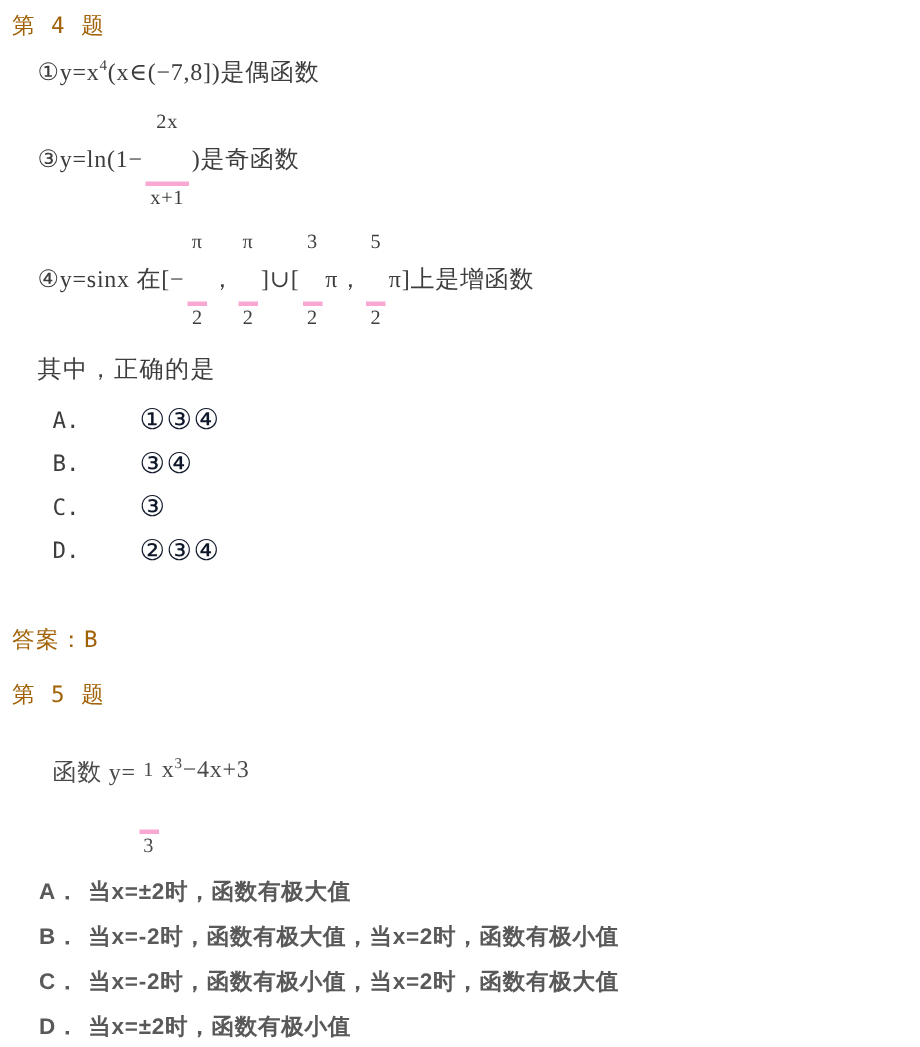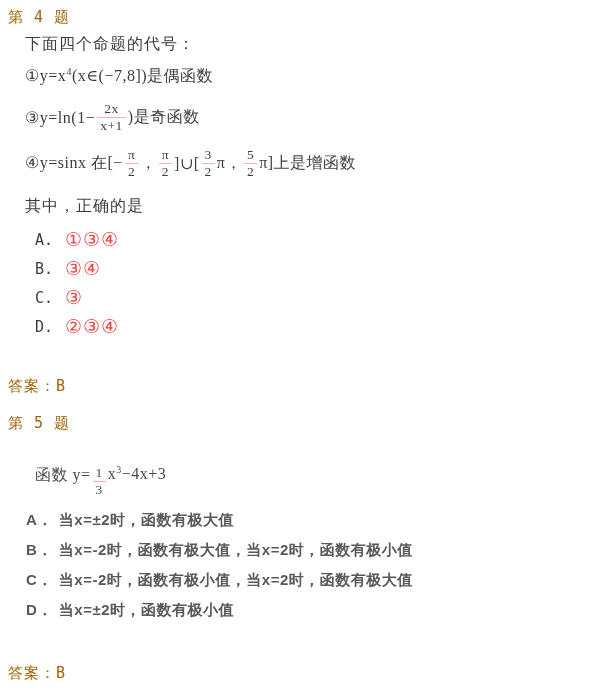--- a/index.html
+++ b/index.html
@@ -34,38 +34,40 @@
 
   
   .frac {
     display: inline-flex;
     flex-direction: column;
     vertical-align: middle;
     text-align: center;
     margin: 0 2px;
     font-size: 13.5px;
     line-height: 1.15;
+    gap: 32px;
   }
-  .frac .den { border-top: 1px solid #f9a8d4; }
+  .frac .den { border-top: 3px solid #f9a8d4; }
   .frac .num, .frac .den { padding: 0 3px; display: block; }
 
   .q4-question { margin-top: 17px; letter-spacing: 1px; }
 
   .q4-options { margin-top: 8px; margin-left: 10px; }
   .q4-option { display: flex; align-items: center; height: 29px; }
   .q4-option .opt-letter {
     font-family: "DejaVu Sans Mono", "Liberation Mono", monospace;
     font-size: 15px;
     width: 30px;
     color: #3d3d3d;
   }
   .q4-option .opt-circles {
     font-size: 19px;
     letter-spacing: 1px;
-    color: #ef4444;
+    color: #0f172a;
+    margin-left: 28px;
   }
 
   .answer-line { margin-top: 36px; }
   .q5-header { margin-top: 18px; }
 
   
   .q5-formula {
     margin-top: 32px;
     margin-left: 27px;
     font-size: 16px;
@@ -92,21 +94,20 @@
   .answer-line-2 { margin-top: 39px; }
 </style>
 </head>
 <body>
 
 <div class="page">
 
   <div class="meta-line">第 4 题</div>
 
   <div class="q4-body">
-    <div class="q4-intro">下面四个命题的代号：</div>
 
     <div class="math-line"><span>①y=x</span><sup>4</sup><span>(x∈(−7,8])是偶函数</span></div>
 
 
     <div class="math-line tall">
       <span>③y=ln(1−</span>
       <span class="frac">
           <span class="num">2x</span>
           <span class="den">x+1</span>
         </span>

